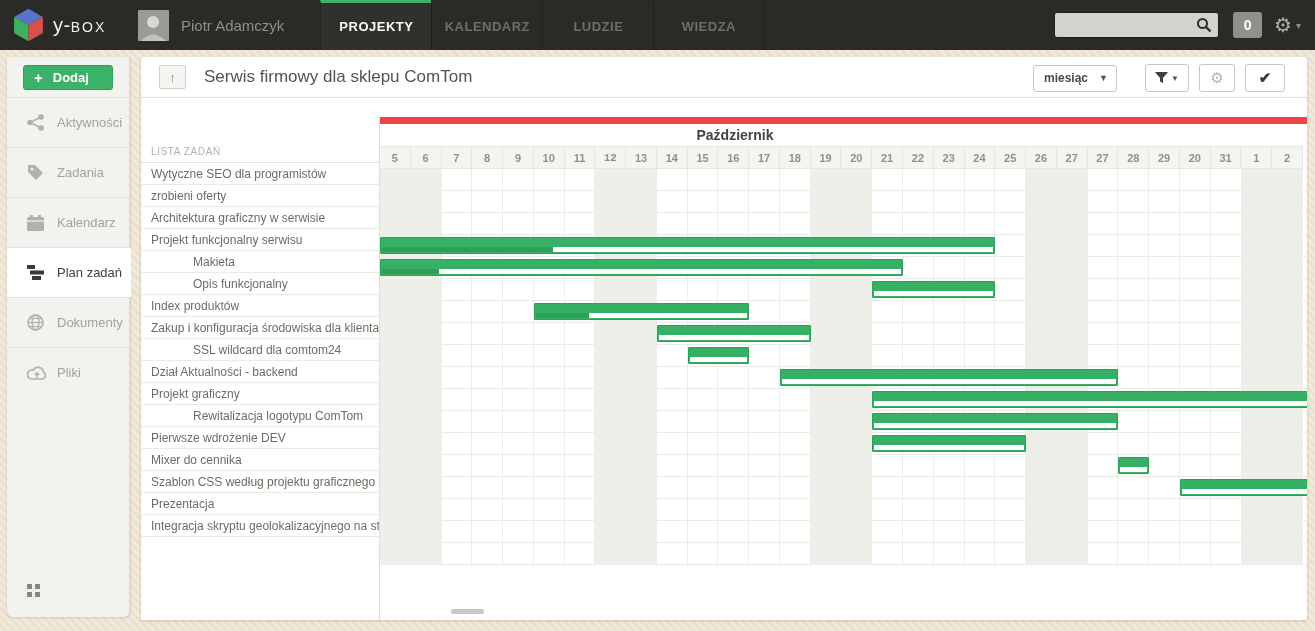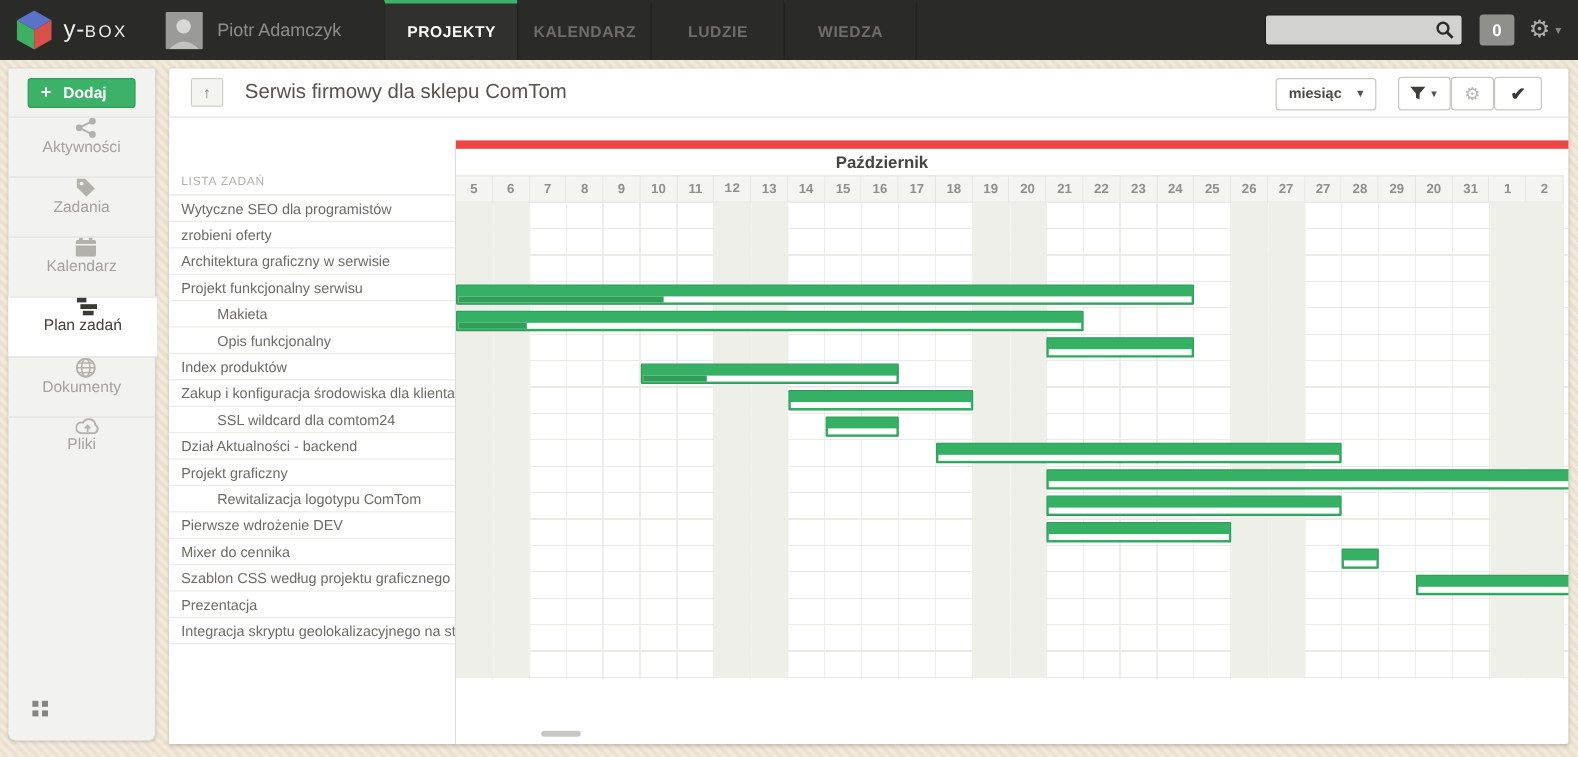--- a/index.html
+++ b/index.html
@@ -34,57 +34,57 @@
   .tb-gear { color:#aeaea8; font-size:20px; line-height:1; cursor:pointer; }
   .tb-caret { color:#8a8a85; font-size:10px; margin:0 14px 0 4px; cursor:pointer; }
   
   .sidebar { position:absolute; left:7px; top:57px; width:123px; height:560px; background:#f2f2ef;
     border-right:1px solid #d9d9d3; border-radius:0 0 6px 6px; box-shadow:0 1px 3px rgba(0,0,0,.15); }
   .add-wrap { height:40px; padding:8px 0 0 16px; }
   .add-btn { width:90px; height:25px; background:#3cb168; border:1px solid #2f9e58; border-radius:3px;
     color:#fff; font-size:13px; font-weight:bold; display:flex; align-items:center; cursor:pointer; }
   .add-btn .plus { font-size:15px; margin:0 10px 1px 10px; font-weight:bold; }
   .side-item { height:50px; display:flex; align-items:center; border-top:1px solid #e2e2dd;
-    color:#a3a29b; font-size:13px; cursor:pointer;flex-direction:column; }
+    color:#a3a29b; font-size:13px; cursor:pointer; }
   .side-item .s-icon { width:20px; margin:0 10px 0 20px; color:#b2b1aa; display:flex; }
   .side-item.active { background:#fff; color:#403f39; width:124px; }
   .side-item.active .s-icon { color:#3a3a34; }
   .grid-handle { position:absolute; left:20px; bottom:20px; width:13px; height:13px; cursor:pointer;
     background:
       linear-gradient(#85857f,#85857f) 0 0/5px 5px no-repeat,
       linear-gradient(#85857f,#85857f) 8px 0/5px 5px no-repeat,
       linear-gradient(#85857f,#85857f) 0 8px/5px 5px no-repeat,
       linear-gradient(#85857f,#85857f) 8px 8px/5px 5px no-repeat; }
   
   .panel { position:absolute; left:141px; top:57px; width:1166px; height:563px; background:#fff;
     box-shadow:0 1px 3px rgba(0,0,0,.18); border-radius:2px; }
   .p-header { position:absolute; left:0; top:0; width:100%; height:41px; border-bottom:1px solid #e2e2dd;
     display:flex; align-items:center; }
   .up-btn { width:27px; height:24px; margin-left:18px; background:#f4f4f1; border:1px solid #d0d0ca;
     border-radius:2px; color:#7c7c76; font-size:13px; display:flex; align-items:center; justify-content:center; cursor:pointer; }
   .p-title { font-size:17px; color:#54534c; margin-left:18px; }
-  .h-controls { position:absolute; right:22px; top:7px; display:flex; align-items:center; }
+  .h-controls { position:absolute; right:22px; top:7px; display:flex; align-items:center; gap:10px; }
   .zoom-select { width:84px; height:27px; border:1px solid #c8c8c2; border-radius:3px; background:#fff;
     display:flex; align-items:center; justify-content:space-between; padding:0 8px 0 10px; cursor:pointer; }
   .zoom-select .val { font-size:12px; font-weight:bold; color:#4b4b45; }
   .caret { font-size:9px; color:#55554f; }
   .hbtn { height:28px; border:1px solid #c8c8c2; border-radius:3px; background:#fff; display:flex;
     align-items:center; justify-content:center; cursor:pointer; }
   .filter-btn { width:44px; gap:3px; margin-left:18px; }
   .gear-btn { width:36px; color:#b6b6b0; font-size:15px; }
   .check-btn { width:40px; color:#3a3a34; font-size:15px; font-weight:bold; }
   
   .glist { position:absolute; left:0; top:60px; width:239px; height:503px; border-right:1px solid #dededa; background:#fff; }
   .glist-spacer { height:23px; }
   .glist-header { height:23px; display:flex; align-items:center; padding-left:10px; font-size:10px;
     letter-spacing:.6px; color:#b2b2ab; border-bottom:1px solid #e4e4df; }
   .task-cell { height:22px; display:flex; align-items:center; padding-left:10px; font-size:12px;
     color:#6c6c65; border-bottom:1px solid #ececе7; border-bottom:1px solid #ececе7;
     white-space:nowrap; overflow:hidden; cursor:pointer; border-bottom:1px solid #ebebe6; }
-  .task-cell.indent { padding-left:40px; }
+  .task-cell.indent { padding-left:52px; }
   .ggrid { position:absolute; left:239px; top:60px; width:927px; height:503px; overflow:hidden; border-top:7px solid #ef4444; }
   .month-row { position:relative; height:22px; }
   .month-label { position:absolute; left:0; top:3px; width:710px; text-align:center; font-size:14px;
     font-weight:bold; color:#45453f; }
   .day-row { display:flex; height:23px; }
   .day-cell { flex:none; height:23px; background:#f4f4f1; border-top:1px solid #e7e7e2;
     border-bottom:1px solid #e7e7e2; border-right:1px solid #e7e7e2;
     display:flex; align-items:center; justify-content:center; font-size:11px; font-weight:bold; color:#90908a; }
   .grid-body { position:relative; height:397px;
     background:

